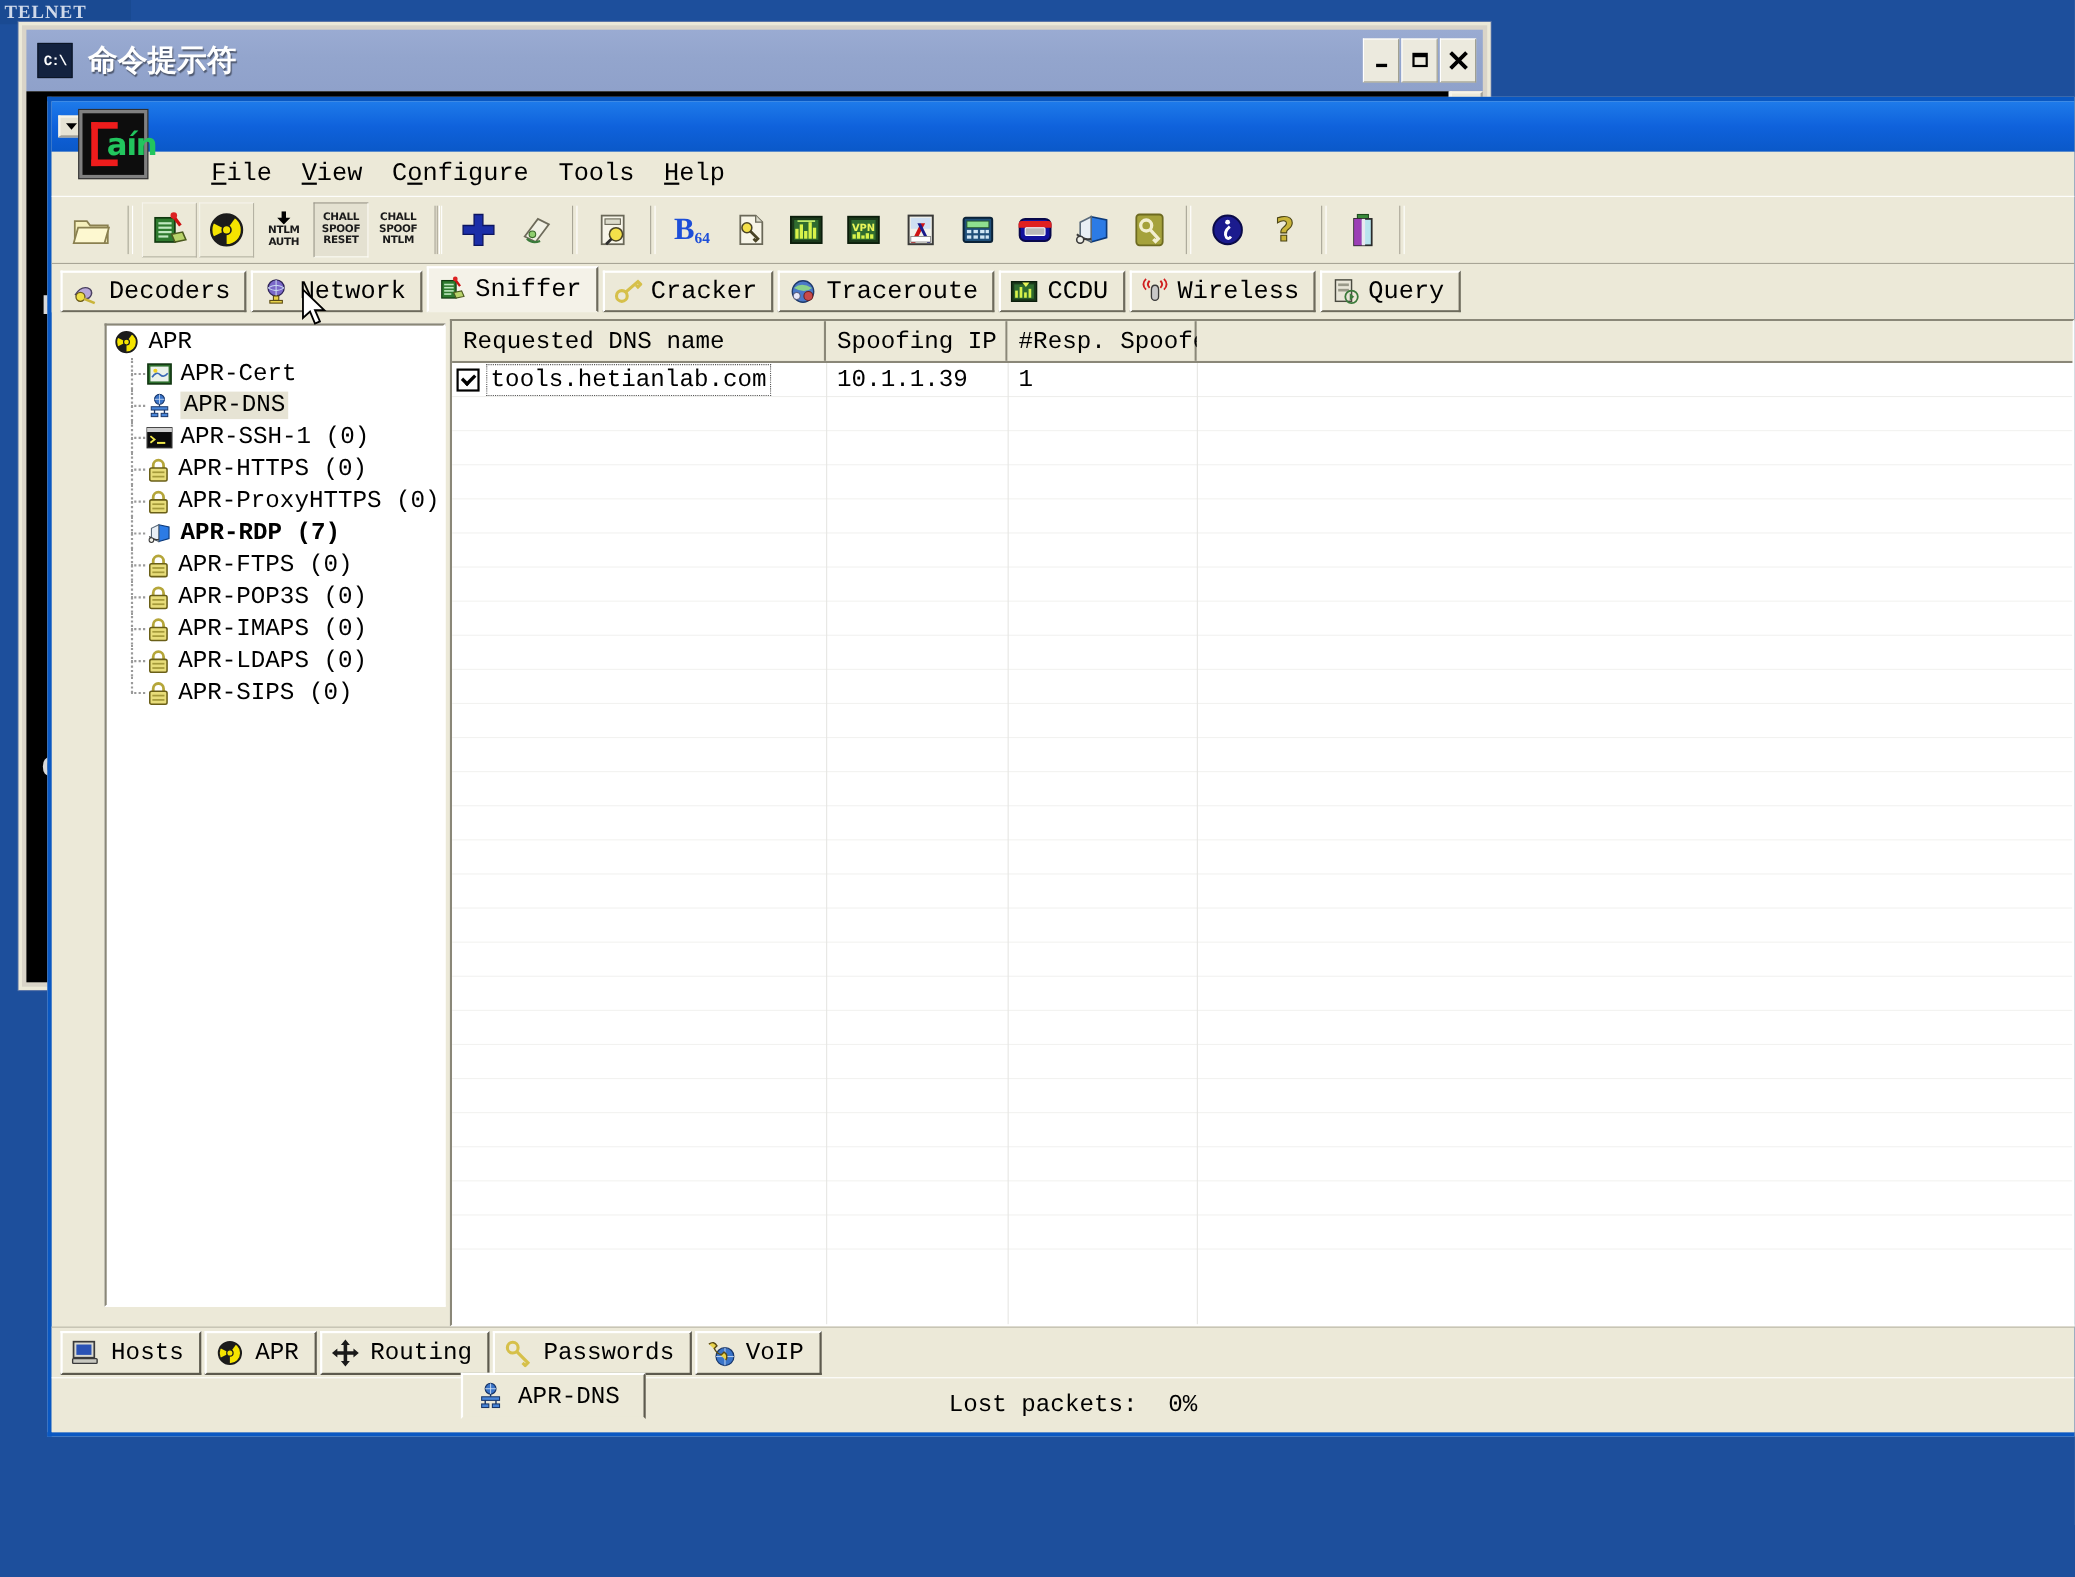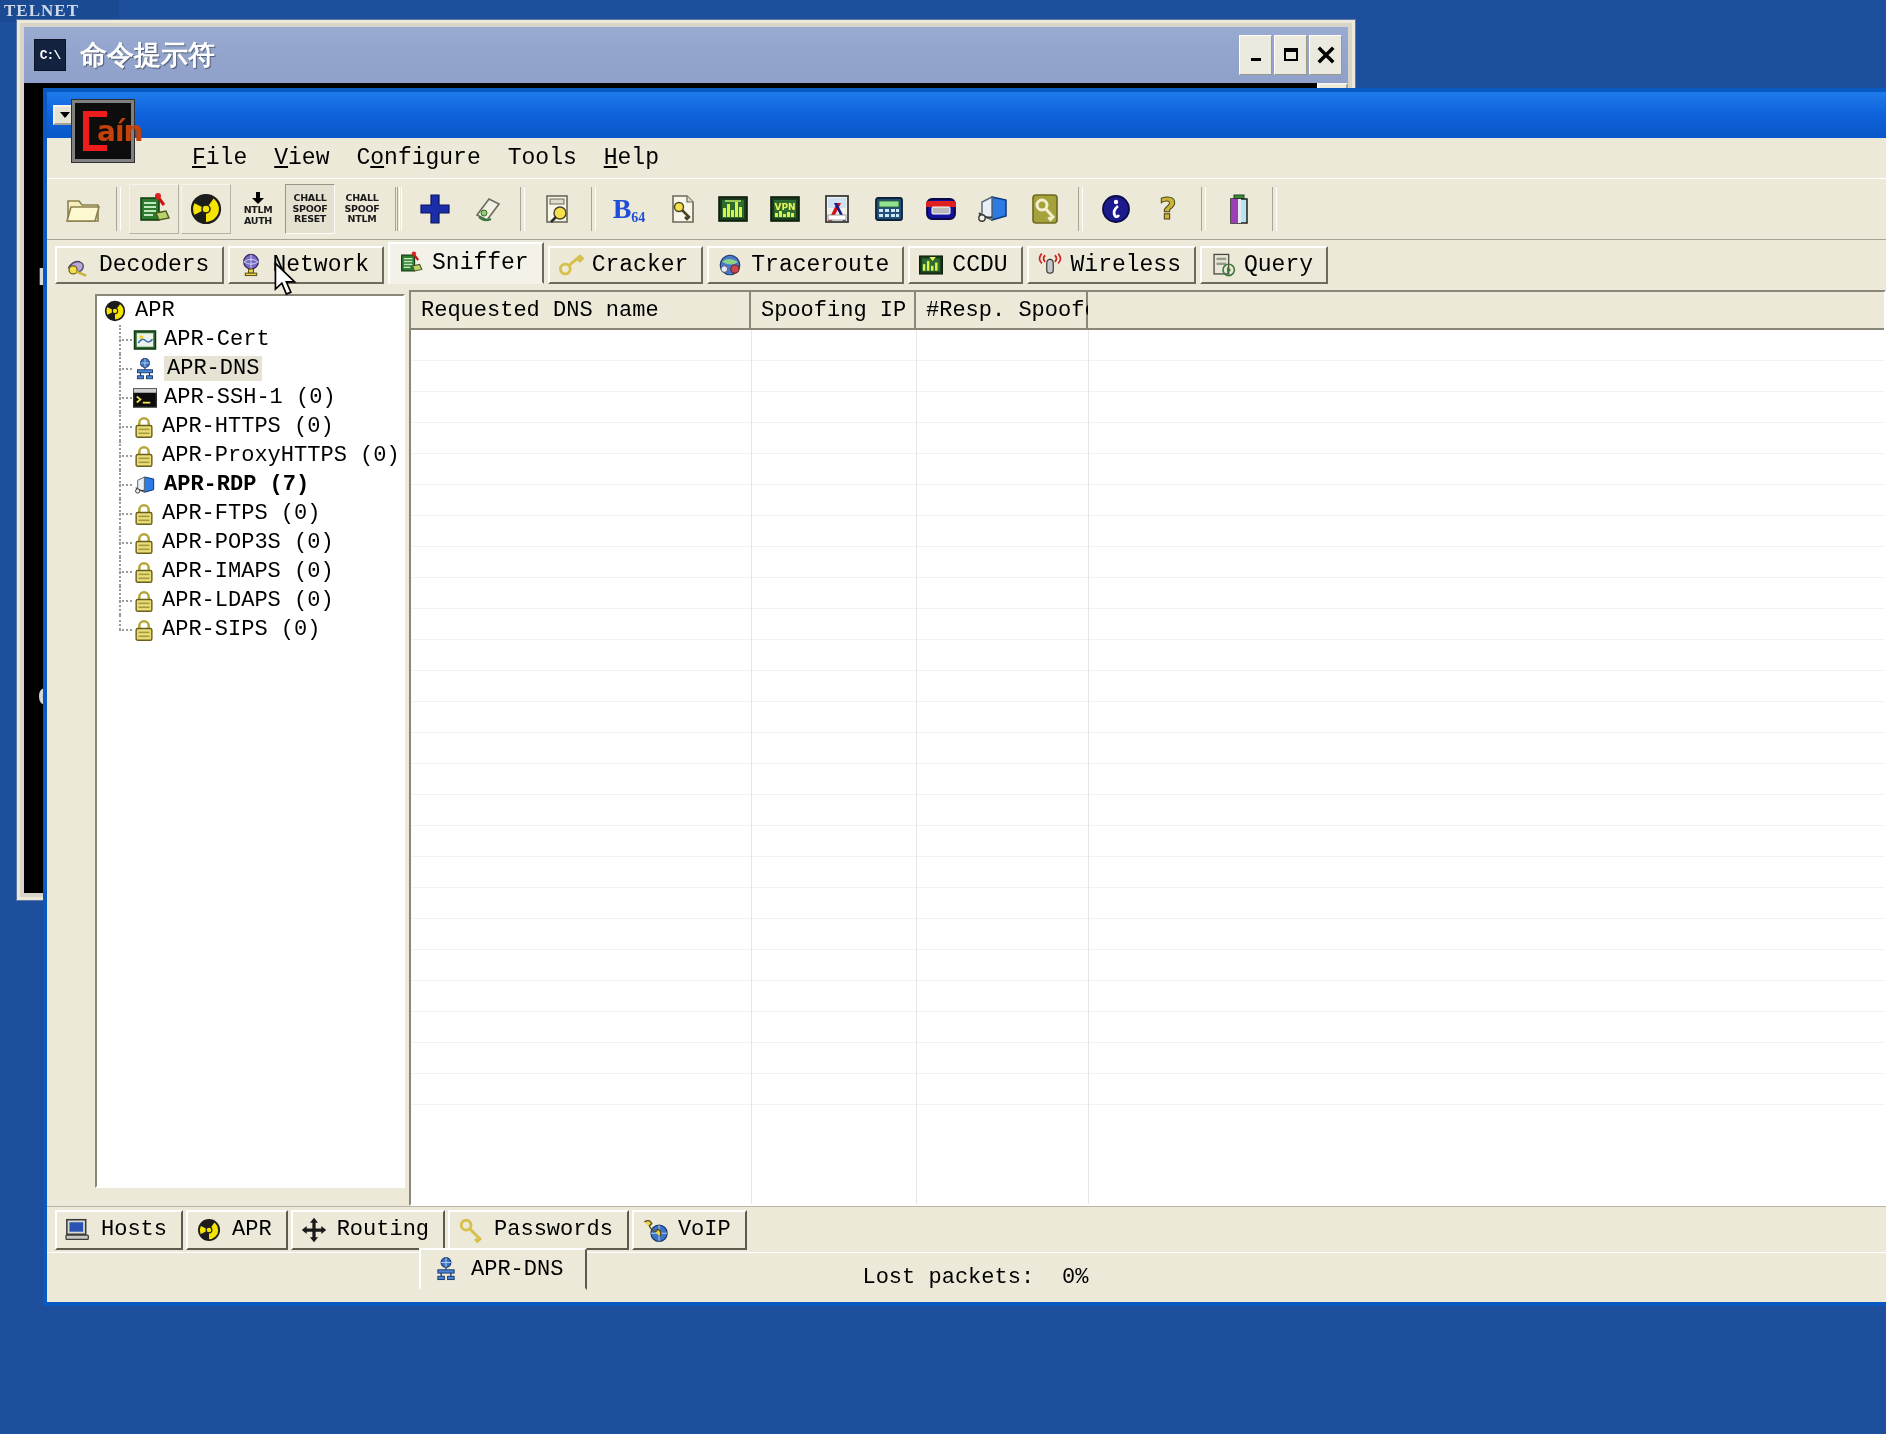--- a/index.html
+++ b/index.html
@@ -198,21 +198,21 @@
     position: absolute;
     left: 8px; top: 8px;
     width: 24px; height: 40px;
     border: 6px solid #ee1c1c;
     border-right: none;
     box-sizing: border-box;
   }
   #cain-logo .ain {
     position: absolute;
     left: 22px; top: 14px;
-    color: #c2410c;
+    color: #22c55e;
     font-family: "DejaVu Sans", sans-serif;
     font-size: 28px;
     font-weight: bold;
     line-height: 30px;
     letter-spacing: -1px;
   }
 
   
   #cain-menubar {
     position: absolute;
@@ -1067,20 +1067,29 @@
           <div class="lh-cell" style="width:165px">Spoofing IP</div>
           <div class="lh-cell" style="width:172px">#Resp. Spoofed</div>
           <div class="lh-cell" style="flex:1;border-right:none"></div>
         </div>
 
         <div id="list-body">
           <div class="vrule" style="left:340px"></div>
           <div class="vrule" style="left:505px"></div>
           <div class="vrule" style="left:677px"></div>
 
+          <div class="lrow first">
+            <div class="lcell c0" style="width:340px">
+              <span class="chkbox"></span>
+              <span class="dotted-focus">tools.hetianlab.com</span>
+            </div>
+            <div class="lcell" style="width:165px">10.1.1.39</div>
+            <div class="lcell" style="width:172px">1</div>
+            <div class="lcell" style="flex:1"></div>
+          </div>
 
           <div class="lrow"></div>
           <div class="lrow"></div>
           <div class="lrow"></div>
           <div class="lrow"></div>
           <div class="lrow"></div>
           <div class="lrow"></div>
           <div class="lrow"></div>
           <div class="lrow"></div>
           <div class="lrow"></div>

